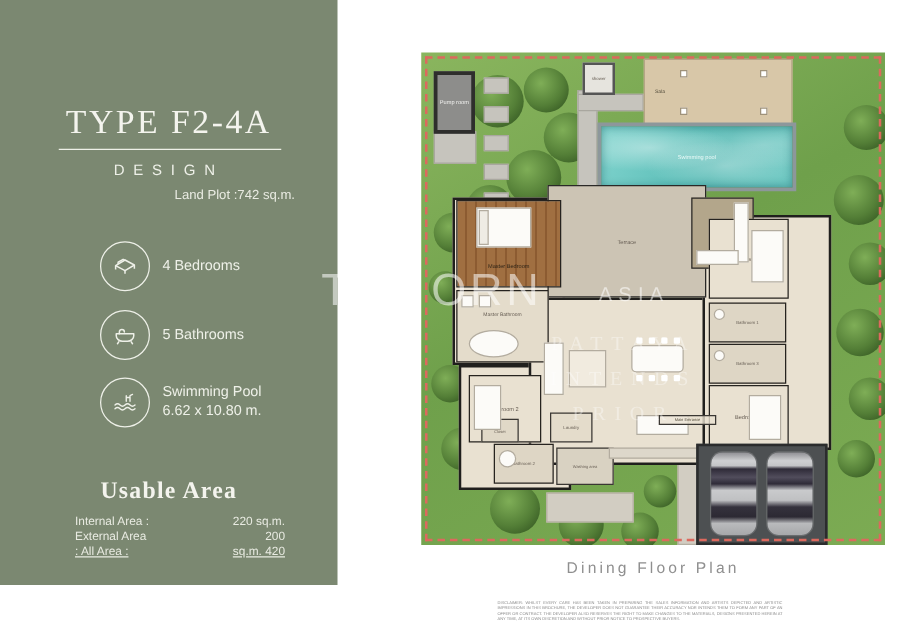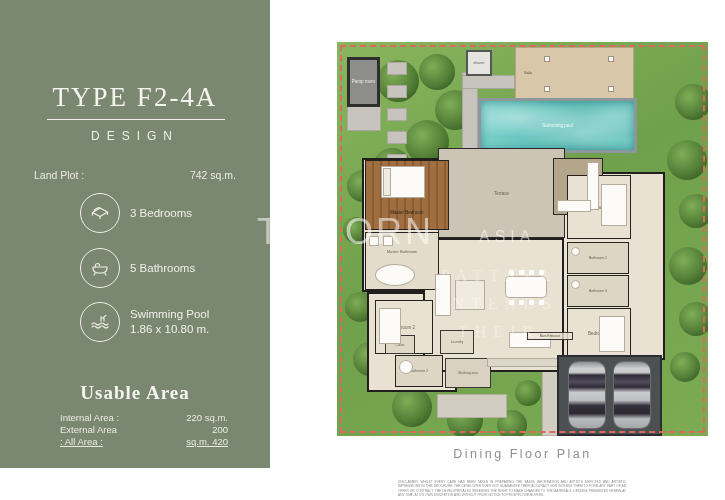--- a/index.html
+++ b/index.html
@@ -6,21 +6,21 @@
   body{width:725px;height:500px;position:relative;background:#ffffff;
        font-family:"Liberation Sans",sans-serif;overflow:hidden;}
 
   
   .panel{position:absolute;left:0;top:0;width:270px;height:468px;background:#7b8871;color:#edeee7;}
   .type-title{position:absolute;left:0;top:82px;width:100%;text-align:center;
     font-family:"Liberation Serif",serif;font-size:27px;letter-spacing:2px;color:#f4f4ee;}
   .divider{position:absolute;left:47px;top:119px;width:178px;height:0;border-top:1.5px solid #eef0e8;}
   .design{position:absolute;left:0;top:129px;width:100%;text-align:center;
     font-size:12px;letter-spacing:7px;color:#eef0e8;}
-  .landplot{position:absolute;left:34px;top:169px;width:202px;display:flex;justify-content:space-between;
+  .landplot{position:absolute;left:34px;top:150px;width:202px;display:flex;justify-content:flex-end;
     font-size:10.5px;color:#e9ebe2;}
   .feature{position:absolute;left:80px;display:flex;align-items:center;}
   .fcircle{width:38px;height:38px;border:1.4px solid #eef0e8;border-radius:50%;
     display:flex;align-items:center;justify-content:center;flex:0 0 auto;}
   .flabel{margin-left:10px;font-size:11.5px;color:#eef0e8;line-height:1.3;}
   .flabel .sub{font-size:11.5px;}
   .usable-title{position:absolute;left:0;top:382px;width:270px;text-align:center;
     font-family:"Liberation Serif",serif;font-size:19px;font-weight:600;color:#f4f4ee;letter-spacing:1px;}
   .urow{position:absolute;left:60px;width:168px;display:flex;justify-content:space-between;
     font-size:9.5px;color:#e9ebe2;}
@@ -83,21 +83,21 @@
     <span>742 sq.m.</span>
   </div>
 
   <div class="feature" style="top:193px;">
     <div class="fcircle">
       <svg width="24" height="24" viewBox="0 0 24 24" fill="none" stroke="#eef0e8" stroke-width="1.2" stroke-linejoin="round">
         <path d="M4.5 11.5 L12 7 L19.5 11 L12 15.5 Z"></path>
         <path d="M4.5 11.5 L4.5 14.5 M19.5 11 L19.5 14 M12 15.5 L12 18 M6.5 10.3 L6.5 8.8 L10.5 6.5 L12.5 7.5"></path>
       </svg>
     </div>
-    <div class="flabel">3 Bedrooms</div>
+    <div class="flabel">4 Bedrooms</div>
   </div>
 
   <div class="feature" style="top:248px;">
     <div class="fcircle">
       <svg width="24" height="24" viewBox="0 0 24 24" fill="none" stroke="#eef0e8" stroke-width="1.2" stroke-linecap="round" stroke-linejoin="round">
         <path d="M5 11 h14 v1.5 a5 4.5 0 0 1 -5 4.5 h-4 a5 4.5 0 0 1 -5 -4.5 Z"></path>
         <path d="M7.5 11 V9.5 a2 2 0 0 1 4 0 M7 17.5 L6 19 M17 17.5 L18 19"></path>
       </svg>
     </div>
     <div class="flabel">5 Bathrooms</div>
@@ -106,21 +106,21 @@
   <div class="feature" style="top:302px;">
     <div class="fcircle">
       <svg width="24" height="24" viewBox="0 0 24 24" fill="none" stroke="#eef0e8" stroke-width="1.1" stroke-linecap="round">
         <path d="M4 14 q2 -2 4 0 t4 0 t4 0 t4 0"></path>
         <path d="M4 17 q2 -2 4 0 t4 0 t4 0 t4 0"></path>
         <path d="M13 11 V6.5 M16 11 V6.5 M13 8 h3 M16 6.5 l2 -1"></path>
       </svg>
     </div>
     <div class="flabel">
       <div>Swimming Pool</div>
-      <div class="sub">1.86 x 10.80 m.</div>
+      <div class="sub">6.62 x 10.80 m.</div>
     </div>
   </div>
 
   <div class="usable-title">Usable Area</div>
   <div class="urow" style="top:412px;gap:32px;">
     <span>Internal Area :</span>
     <span>220 sq.m.</span>
   </div>
   <div class="urow" style="top:424px;">
     <span>External Area</span>
@@ -289,14 +289,14 @@
 
 <div class="caption">Dining Floor Plan</div>
 <div class="disclaimer">DISCLAIMER: WHILST EVERY CARE HAS BEEN TAKEN IN PREPARING THE SALES INFORMATION AND ARTISTS DEPICTED AND ARTISTIC IMPRESSIONS IN THIS BROCHURE, THE DEVELOPER DOES NOT GUARANTEE THEIR ACCURACY NOR INTENDS THEM TO FORM ANY PART OF AN OFFER OR CONTRACT. THE DEVELOPER ALSO RESERVES THE RIGHT TO MAKE CHANGES TO THE MATERIALS, DESIGNS PRESENTED HEREIN AT ANY TIME, AT ITS OWN DISCRETION AND WITHOUT PRIOR NOTICE TO PROSPECTIVE BUYERS.</div>
 
 <span class="wm wm-big" style="left:257px;top:211px;">TH</span>
 <span class="wm wm-big" style="left:345px;top:211px;">ORN</span>
 <span class="wm wm-small" style="left:479px;top:228px;">ASIA</span>
 <div class="wm-overlay">
   <div>PATTAYA</div>
   <div>INTENDS</div>
-  <div>THEIR</div>
+  <div>PRIOR</div>
 </div>
 
 </body></html>

